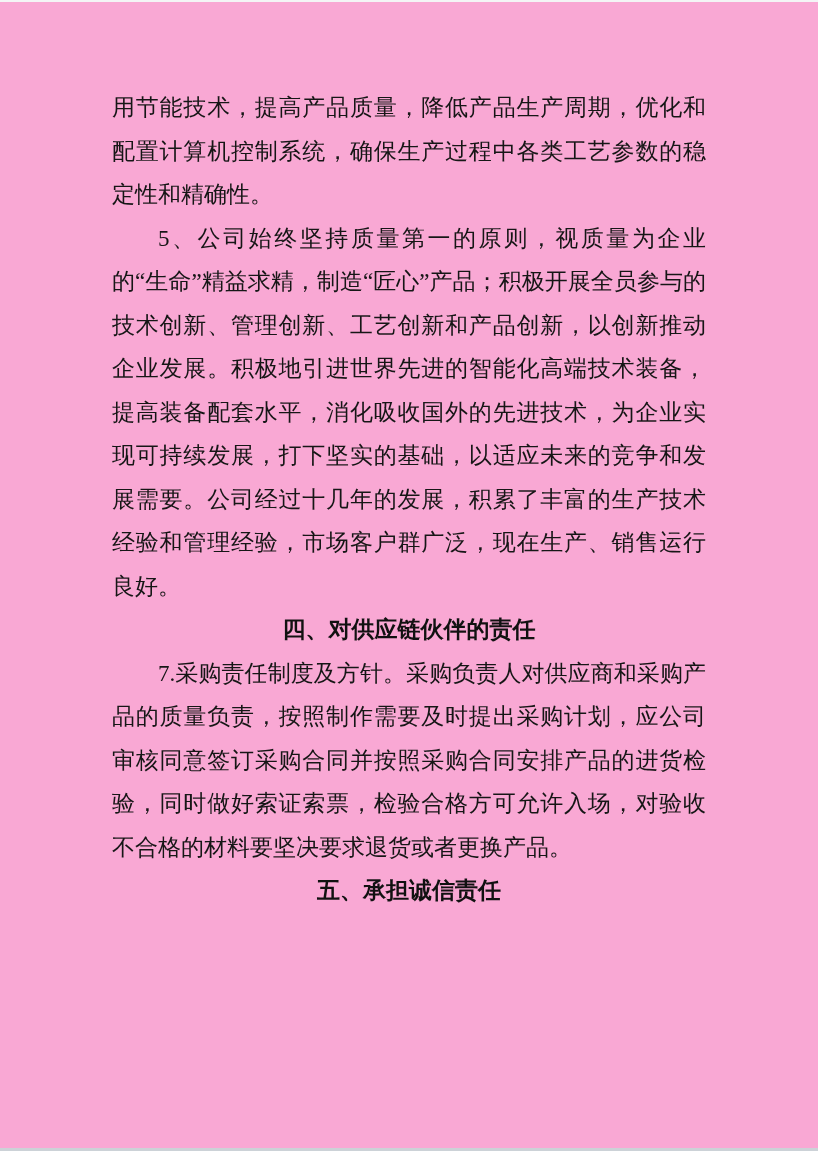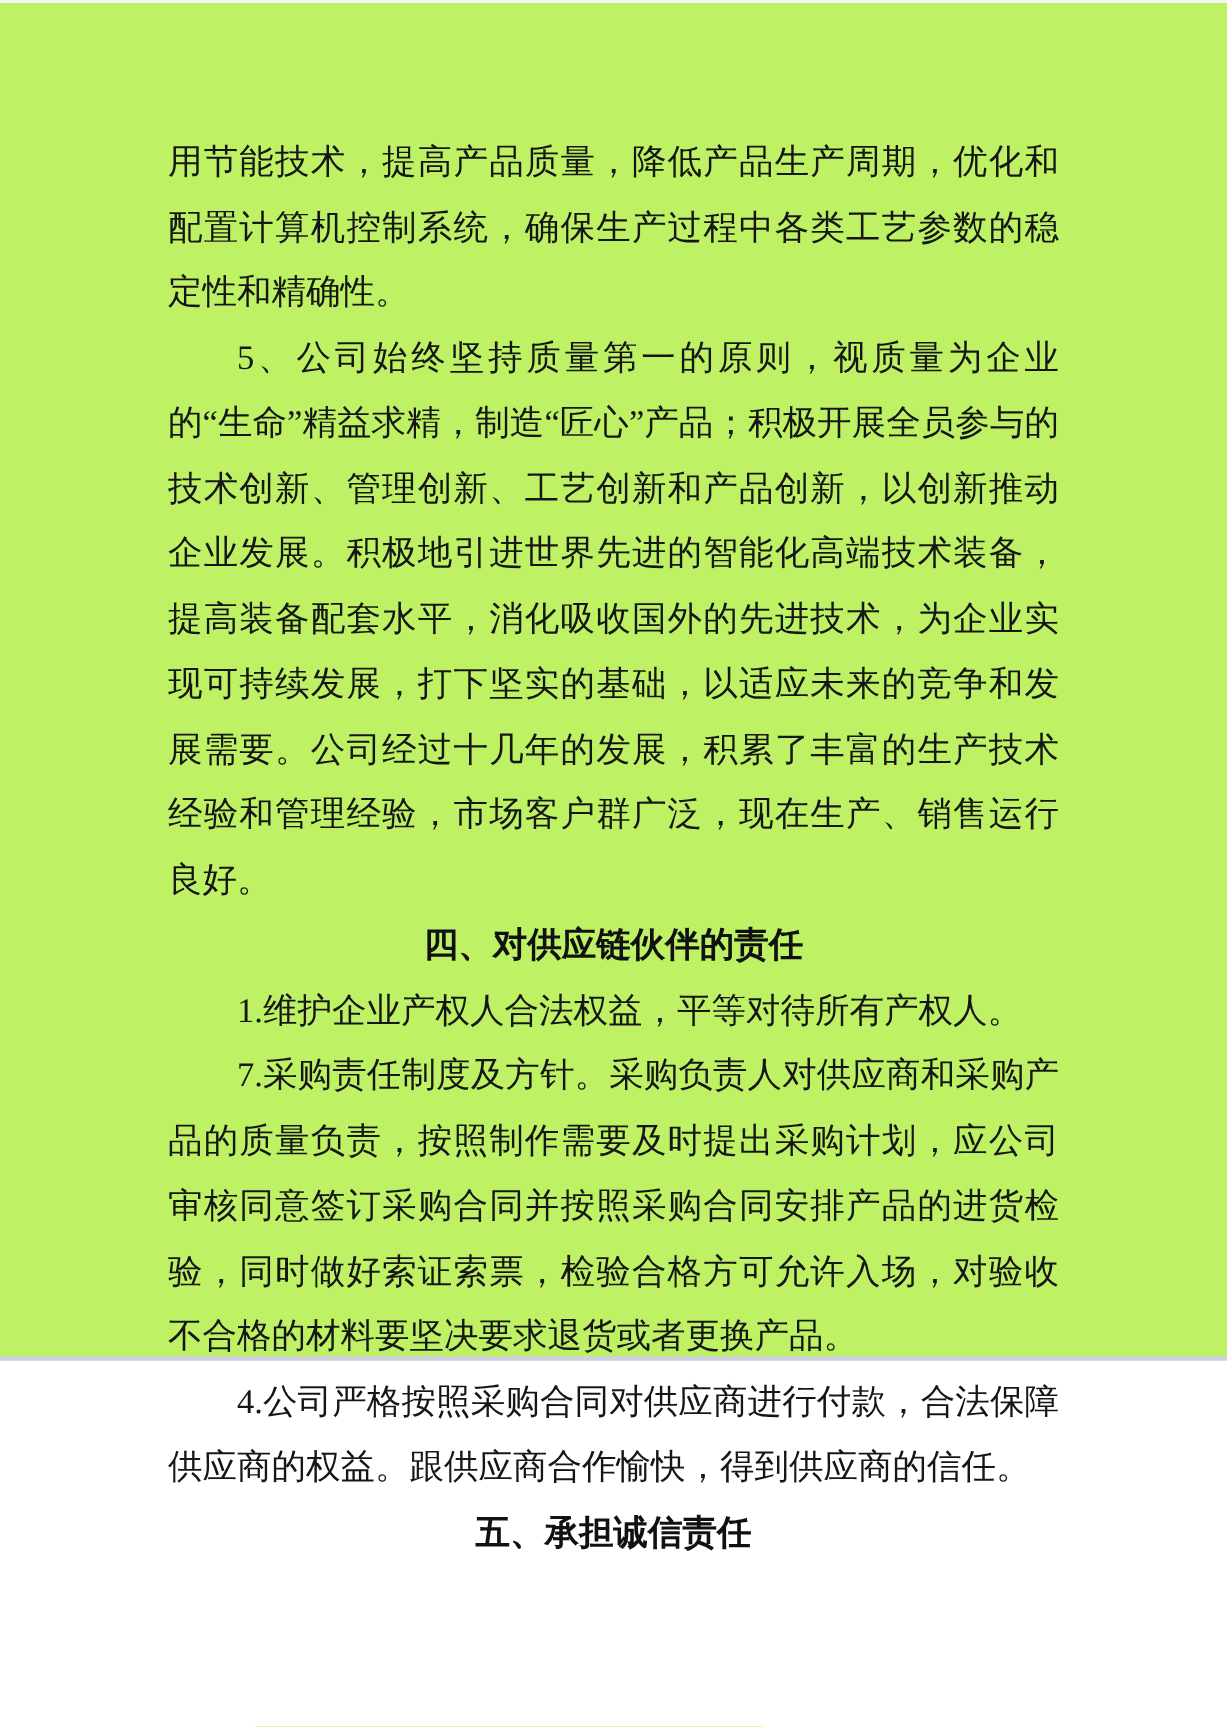--- a/index.html
+++ b/index.html
@@ -8,22 +8,22 @@
   }
   body {
     width: 818px;
     height: 1151px;
     background: #ffffff;
     overflow: hidden;
   }
   .page {
     position: relative;
     width: 818px;
-    height: 907px;
-    background: #bef264;
+    height: 1151px;
+    background: #f9a8d4;
     border-top: 2px solid #f4f5f6;
     box-sizing: border-box;
   }
   .content {
     box-sizing: border-box;
     padding: 84px 112px 0 112px;
     font-family: "Liberation Serif", "DejaVu Serif", serif;
     font-size: 23px;
     line-height: 43.5px;
     color: #161616;
@@ -57,19 +57,17 @@
   }
 </style>
 </head>
 <body>
 
 <div class="page">
   <div class="content">
     <p class="para">用节能技术，提高产品质量，降低产品生产周期，优化和配置计算机控制系统，确保生产过程中各类工艺参数的稳定性和精确性。</p>
     <p class="para indent">5、公司始终坚持质量第一的原则，视质量为企业的“生命”精益求精，制造“匠心”产品；积极开展全员参与的技术创新、管理创新、工艺创新和产品创新，以创新推动企业发展。积极地引进世界先进的智能化高端技术装备，提高装备配套水平，消化吸收国外的先进技术，为企业实现可持续发展，打下坚实的基础，以适应未来的竞争和发展需要。公司经过十几年的发展，积累了丰富的生产技术经验和管理经验，市场客户群广泛，现在生产、销售运行良好。</p>
     <h2 class="heading">四、对供应链伙伴的责任</h2>
-    <p class="para indent">1.维护企业产权人合法权益，平等对待所有产权人。</p>
     <p class="para indent">7.采购责任制度及方针。采购负责人对供应商和采购产品的质量负责，按照制作需要及时提出采购计划，应公司审核同意签订采购合同并按照采购合同安排产品的进货检验，同时做好索证索票，检验合格方可允许入场，对验收不合格的材料要坚决要求退货或者更换产品。</p>
-    <p class="para indent">4.公司严格按照采购合同对供应商进行付款，合法保障供应商的权益。跟供应商合作愉快，得到供应商的信任。</p>
     <h2 class="heading">五、承担诚信责任</h2>
   </div>
   <div class="page-bottom-edge"></div>
 </div>
 
 </body></html>

